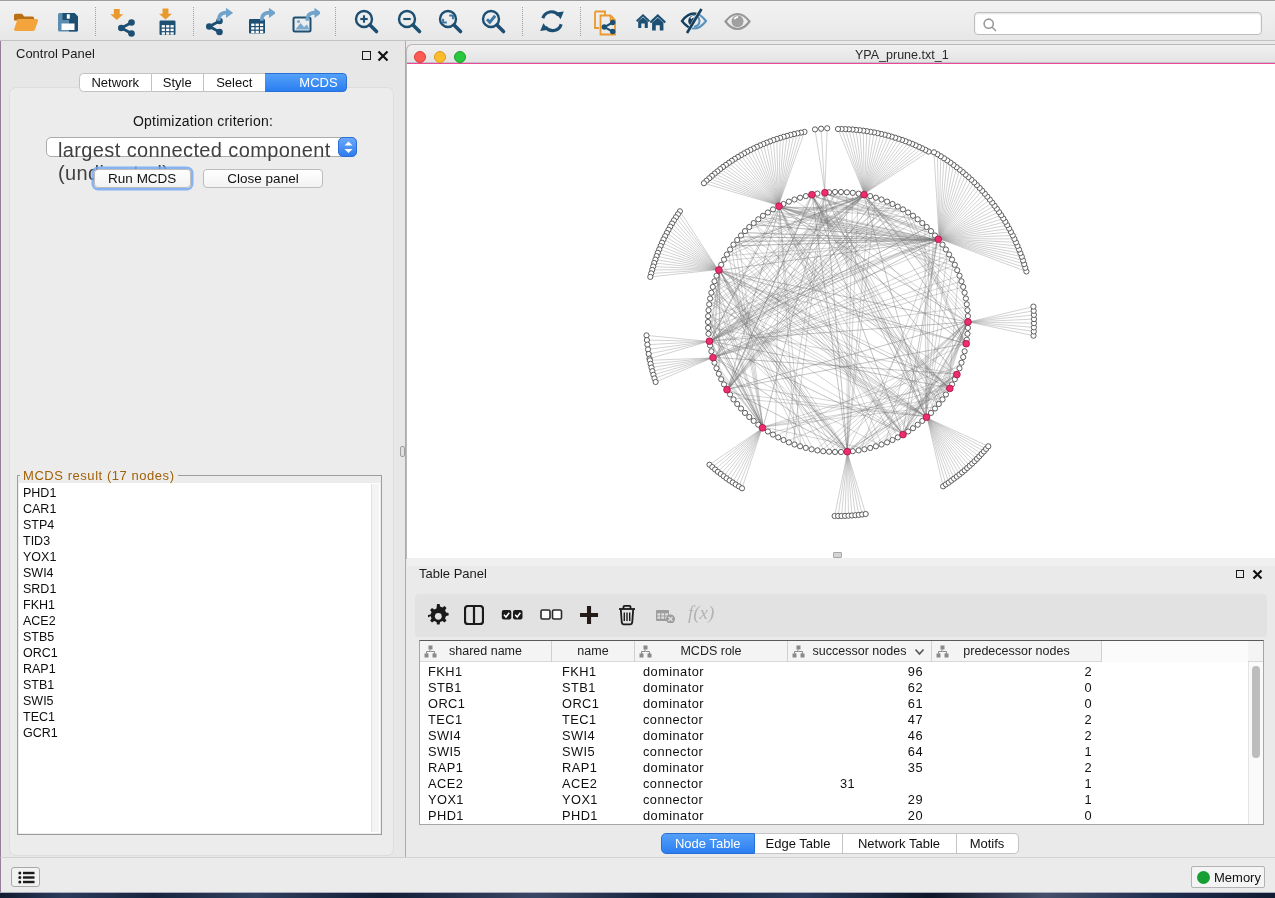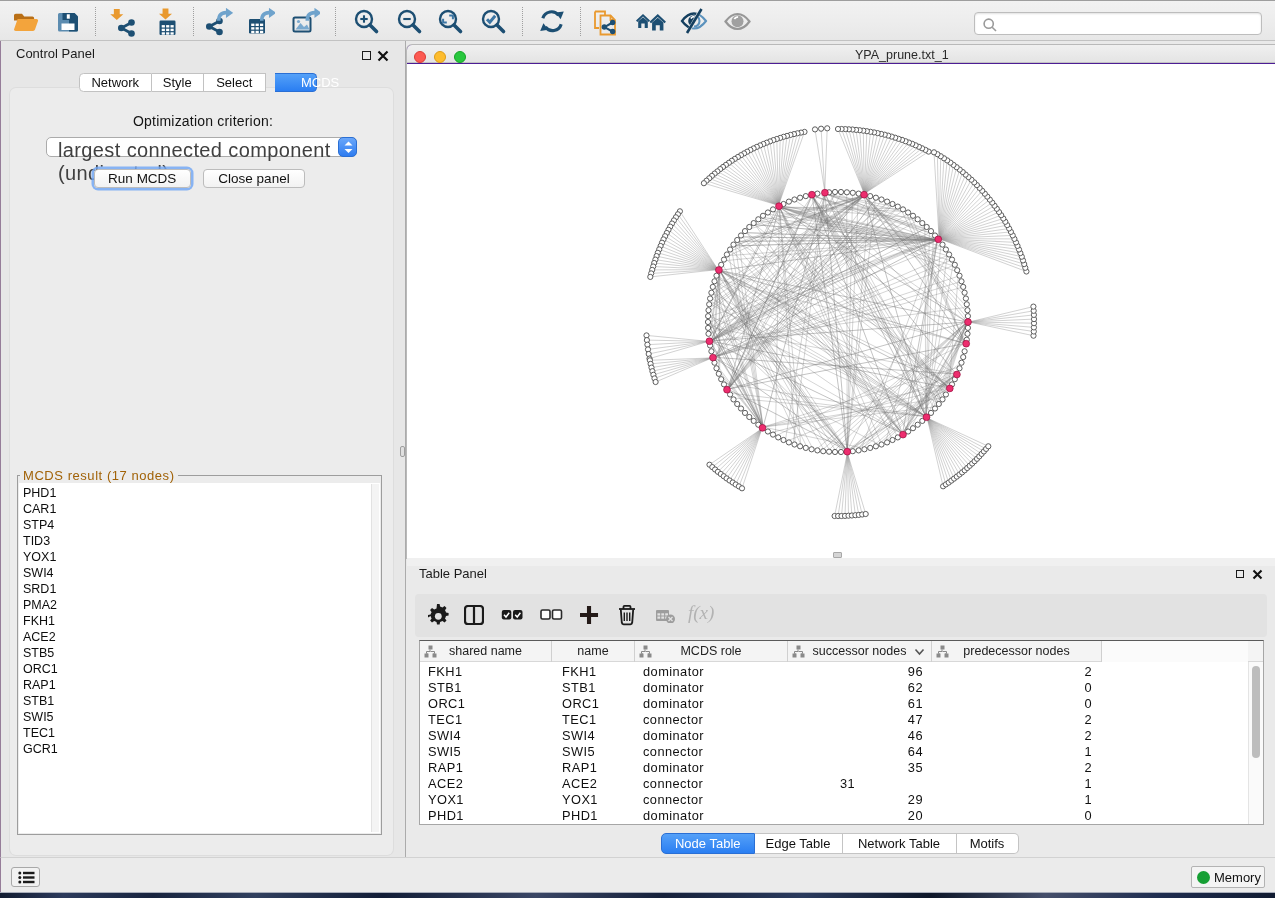--- a/index.html
+++ b/index.html
@@ -21,21 +21,21 @@
 #dropdown .txt{position:absolute;left:11px;top:1px;font-size:20px;letter-spacing:0.38px;color:#404040}
 #dropcap{position:absolute;right:-1px;top:-1px;width:19px;height:20px;border-radius:5px;background:linear-gradient(#6aa7fa,#2e7cf0);border:1px solid #2a6fd4}
 .btn{position:absolute;height:19px;background:linear-gradient(#ffffff,#f2f2f2);border:1px solid #bcbcbc;border-radius:4px;font-size:13.5px;color:#111;text-align:center}
 #fieldset{left:17px;top:475px;width:365px;height:360px;border:1px solid #9d9d9d}
 #fieldlegend{left:20px;top:468px;background:#ececec;padding:0 3px;font-size:13px;letter-spacing:0.55px;color:#a16207}
 #genelist{left:19px;top:483px;width:361px;height:350px;background:#fff}
 #genelist{padding-top:1.5px}
 #genelist div{padding-left:4px;font-size:12.5px;line-height:16px;color:#0d0d0d}
 #genescroll{left:371px;top:484px;width:8px;height:348px;background:#f4f4f4;border-left:1px solid #e2e2e2}
 
-#netwin{left:407px;top:45px;width:868px;height:513px;background:#4c1d95;border-radius:5px 0 0 0;box-shadow:0 0 0 1px #b9b9b9}
+#netwin{left:407px;top:45px;width:868px;height:513px;background:#ec4899;border-radius:5px 0 0 0;box-shadow:0 0 0 1px #b9b9b9}
 #nettitle{position:absolute;left:0;top:0;width:868px;height:18px;background:linear-gradient(#f0f0f0,#e4e4e4);border-bottom:1px solid #c3c3c3;border-radius:5px 0 0 0}
 .tl{position:absolute;top:5.5px;width:12.5px;height:12.5px;border-radius:50%}
 #nettext{position:absolute;left:448px;top:2.5px;font-size:12.5px;color:#2a2a2a}
 #netcanvas{position:absolute;left:0;top:19px;width:868px;height:494px;background:#fff;overflow:hidden}
 
 #vdiv{left:405px;top:41px;width:1px;height:816px;background:#ababab}
 #vhandle{left:400px;top:446px;width:5px;height:11px;background:#e0e0e0;border:1px solid #9f9f9f;border-radius:2px}
 #hgap{left:407px;top:558px;width:868px;height:8px;background:#f0f0f0}
 #hhandle{left:833px;top:552px;width:9px;height:6px;background:#d5d5d5;border:1px solid #a8a8a8;border-radius:1px}
 
@@ -242,43 +242,42 @@
 <div id="cp-inner" class="abs"></div>
 <div id="cp-title" class="abs">Control Panel</div>
 <div class="abs winbtn-sq" style="left:362px;top:51px"></div>
 <svg class="abs" style="left:377px;top:50px" width="12" height="12" viewBox="0 0 12 12">
     <path d="M1.5 1.5 L10.5 10.5 M10.5 1.5 L1.5 10.5" stroke="#111" stroke-width="2.2"></path>
   </svg>
 <div id="cp-tabs" class="abs">
     <div class="tabseg" style="left:0px;width:72.5px;border-radius:4.5px 0 0 4.5px;">Network</div>
     <div class="tabseg" style="left:72.5px;width:52.5px;border-left:none;">Style</div>
     <div class="tabseg" style="left:125px;width:61.5px;border-left:none;">Select</div>
-    <div class="tabseg" style="left:196px;width:42px;border-radius:0 4.5px 4.5px 0;background:linear-gradient(#55a1f8,#2a7ef2);border-color:#2a6fd4;color:#fff;border-left:none;padding-left:26px;">MCDS</div>
+    <div class="tabseg" style="left:186px;width:82px;border-radius:0 4.5px 4.5px 0;background:linear-gradient(#55a1f8,#2a7ef2);border-color:#2a6fd4;color:#fff;border-left:none;padding-left:26px;">MCDS</div>
   </div>
 <div id="optlabel" class="abs">Optimization criterion:</div>
 <div id="dropdown" class="abs">
     <span class="txt">largest connected component (undirected)</span>
     <div id="dropcap">
       <svg class="abs" style="left:2.5px;top:2px" width="13" height="15" viewBox="0 0 13 15">
         <path d="M2.5 5.5 L6.5 1.5 L10.5 5.5 Z M2.5 9 L6.5 13 L10.5 9 Z" fill="#fff"></path>
       </svg>
     </div>
   </div>
 <div class="btn abs" style="left:94px;top:169px;width:96.5px;line-height:17px;box-shadow:0 0 0 2.5px rgba(110,165,245,.8)">Run MCDS</div>
-<div class="btn abs" style="left:203px;top:169px;width:102px;line-height:17px">Close panel</div>
+<div class="btn abs" style="left:203px;top:169px;width:120px;line-height:17px">Close panel</div>
 <div id="fieldset" class="abs"></div>
 <div id="genelist" class="abs">
     <div>PHD1</div>
     <div>CAR1</div>
     <div>STP4</div>
     <div>TID3</div>
     <div>YOX1</div>
     <div>SWI4</div>
     <div>SRD1</div>
-    <div>PMA2</div>
     <div>FKH1</div>
     <div>ACE2</div>
     <div>STB5</div>
     <div>ORC1</div>
     <div>RAP1</div>
     <div>STB1</div>
     <div>SWI5</div>
     <div>TEC1</div>
     <div>GCR1</div>
   </div>

